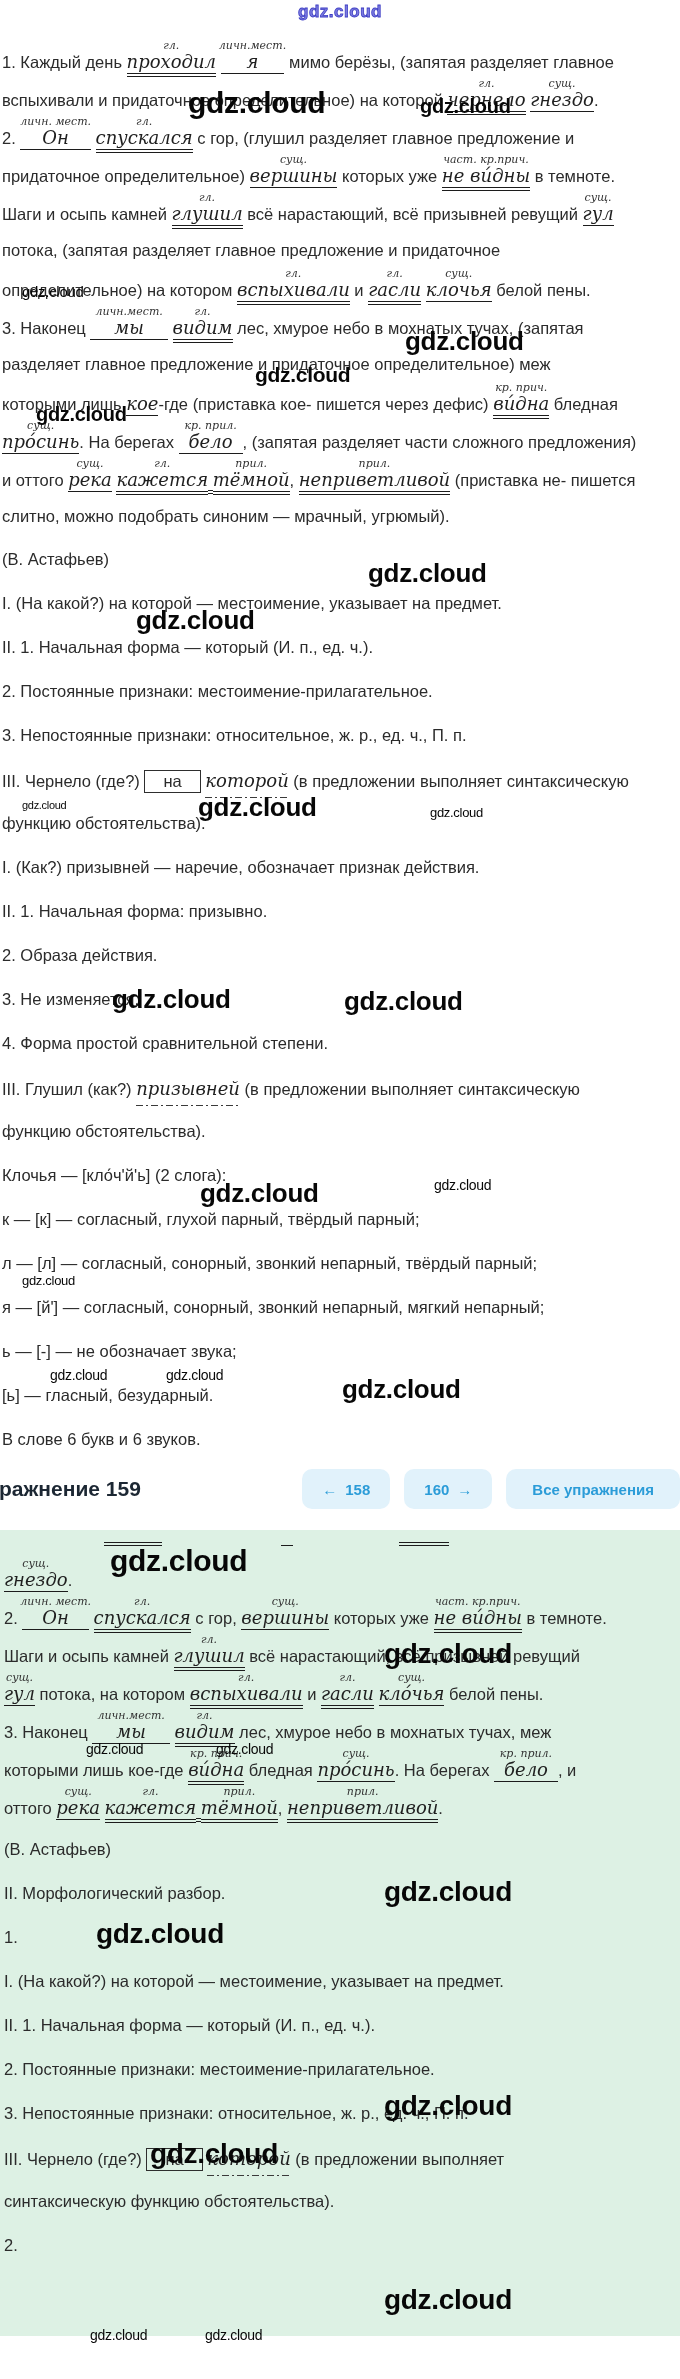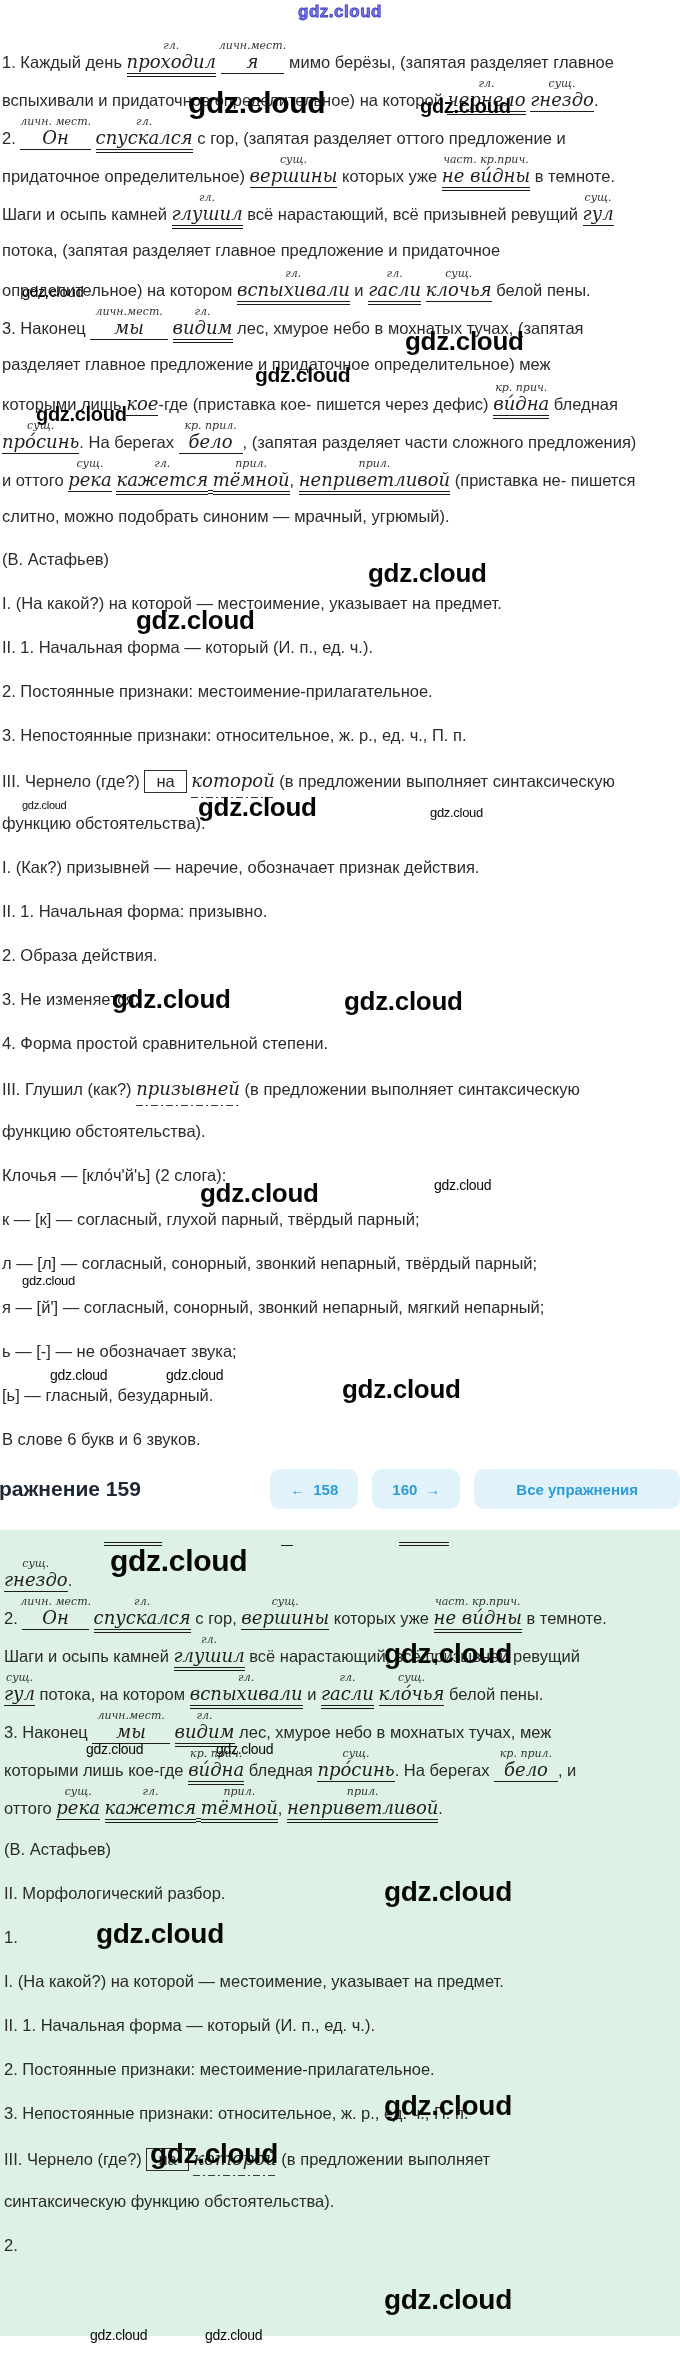--- a/index.html
+++ b/index.html
@@ -16,44 +16,44 @@
   .line.strip{height:16px;padding-top:0;}
   .seg{position:relative;}
   .seg.it{font:italic 18px "DejaVu Serif","Liberation Serif",serif;color:#1f1f1f;}
   .lbl{position:absolute;bottom:calc(100% - 1px);left:50%;transform:translateX(-50%);
        font:italic 11px "DejaVu Serif","Liberation Serif",serif;color:#333;white-space:nowrap;}
   .u-sgl{border-bottom:1.5px solid #1c1c1c;padding-bottom:1px;}
   .u-dbl{border-bottom:4px double #1c1c1c;padding-bottom:1px;}
   .u-dd{background-image:repeating-linear-gradient(90deg,#3a3a3a 0,#3a3a3a 7px,transparent 7px,transparent 10px,#3a3a3a 10px,#3a3a3a 12px,transparent 12px,transparent 15px);
         background-size:15px 1.5px;background-repeat:repeat-x;background-position:0 bottom;
         padding-bottom:7px;}
-  .boxed{display:inline-block;border:1.3px solid #2e2e2e;padding:0 11px;line-height:1.25;}
+  .boxed{display:inline-block;border:1.3px solid #2e2e2e;padding:0 18px;line-height:1.25;}
   .cutmark{position:absolute;bottom:6px;height:0;display:inline-block;}
   .nav-row{display:flex;align-items:center;margin:14px 0 0 0;height:46px;}
   .page-title{font:700 21px "Liberation Sans",sans-serif;color:#1c2733;margin:0 auto 0 -26px;
               white-space:nowrap;}
   .nav-btn{border:none;cursor:pointer;border-radius:10px;height:40px;
            background:#e1f2fb;color:#2b9cd8;font:600 15px "Liberation Sans",sans-serif;
            padding:0 20px;margin-left:14px;white-space:nowrap;display:flex;align-items:center;gap:8px;}
-  .nav-btn.all{padding:0 42px;}
+  .nav-btn.all{padding:0 26px;}
   .answer{position:relative;background:#ddf1e4;margin-top:18px;min-height:760px;
           padding:6px 6px 40px 4px;}
   .wm{position:absolute;color:#070707;font-family:"Liberation Sans",sans-serif;
       line-height:1;white-space:nowrap;letter-spacing:-.3px;z-index:5;}
 </style>
 </head>
 <body>
 
 <div id="page">
   <div class="logo">gdz.cloud</div>
 
   <div class="main" id="solution-block">
       <div class="line d"><span class="seg">1. Каждый день </span><span class="seg it u-dbl">проходил<span class="lbl">гл.</span></span><span class="seg"> </span><span class="seg it u-sgl" style="padding-left: 26px; padding-right: 26px;">я<span class="lbl">личн.мест.</span></span><span class="seg"> мимо берёзы, (запятая разделяет главное</span></div>
       <div class="line d"><span class="seg">вспыхивали и придаточное определительное) на которой </span><span class="seg it u-dbl">чернело<span class="lbl">гл.</span></span><span class="seg"> </span><span class="seg it u-sgl">гнездо<span class="lbl">сущ.</span></span><span class="seg">.</span></div>
-      <div class="line d"><span class="seg">2. </span><span class="seg it u-sgl" style="padding-left: 22px; padding-right: 22px;">Он<span class="lbl">личн. мест.</span></span><span class="seg"> </span><span class="seg it u-dbl">спускался<span class="lbl">гл.</span></span><span class="seg"> с гор, (запятая разделяет оттого предложение и</span></div>
+      <div class="line d"><span class="seg">2. </span><span class="seg it u-sgl" style="padding-left: 22px; padding-right: 22px;">Он<span class="lbl">личн. мест.</span></span><span class="seg"> </span><span class="seg it u-dbl">спускался<span class="lbl">гл.</span></span><span class="seg"> с гор, (глушил разделяет главное предложение и</span></div>
       <div class="line d"><span class="seg">придаточное определительное) </span><span class="seg it u-sgl">вершины<span class="lbl">сущ.</span></span><span class="seg"> которых уже </span><span class="seg it u-dbl">не ви́дны<span class="lbl">част. кр.прич.</span></span><span class="seg"> в темноте.</span></div>
       <div class="line d"><span class="seg">Шаги и осыпь камней </span><span class="seg it u-dbl">глушил<span class="lbl">гл.</span></span><span class="seg"> всё нарастающий, всё призывней ревущий </span><span class="seg it u-sgl">гул<span class="lbl">сущ.</span></span></div>
       <div class="line d"><span class="seg">потока, (запятая разделяет главное предложение и придаточное</span></div>
       <div class="line d"><span class="seg">определительное) на котором </span><span class="seg it u-dbl">вспыхивали<span class="lbl">гл.</span></span><span class="seg"> и </span><span class="seg it u-dbl">гасли<span class="lbl">гл.</span></span><span class="seg"> </span><span class="seg it u-sgl">клочья<span class="lbl">сущ.</span></span><span class="seg"> белой пены.</span></div>
       <div class="line d"><span class="seg">3. Наконец </span><span class="seg it u-sgl" style="padding-left: 24px; padding-right: 24px;">мы<span class="lbl">личн.мест.</span></span><span class="seg"> </span><span class="seg it u-dbl">видим<span class="lbl">гл.</span></span><span class="seg"> лес, хмурое небо в мохнатых тучах, (запятая</span></div>
       <div class="line d"><span class="seg">разделяет главное предложение и придаточное определительное) меж</span></div>
       <div class="line d"><span class="seg">которыми лишь </span><span class="seg it u-sgl">кое</span><span class="seg">-где (приставка кое- пишется через дефис) </span><span class="seg it u-dbl">ви́дна<span class="lbl">кр. прич.</span></span><span class="seg"> бледная</span></div>
       <div class="line d"><span class="seg it u-sgl">про́синь<span class="lbl">сущ.</span></span><span class="seg">. На берегах </span><span class="seg it u-sgl" style="padding-left: 10px; padding-right: 10px;">бело<span class="lbl">кр. прил.</span></span><span class="seg">, (запятая разделяет части сложного предложения)</span></div>
       <div class="line d"><span class="seg">и оттого </span><span class="seg it u-sgl">река<span class="lbl">сущ.</span></span><span class="seg"> </span><span class="seg it u-dbl">кажется<span class="lbl">гл.</span></span><span class="seg u-dbl"> </span><span class="seg it u-dbl">тёмной<span class="lbl">прил.</span></span><span class="seg">, </span><span class="seg it u-dbl">неприветливой<span class="lbl">прил.</span></span><span class="seg"> (приставка не- пишется</span></div>
       <div class="line d"><span class="seg">слитно, можно подобрать синоним — мрачный, угрюмый).</span></div>

